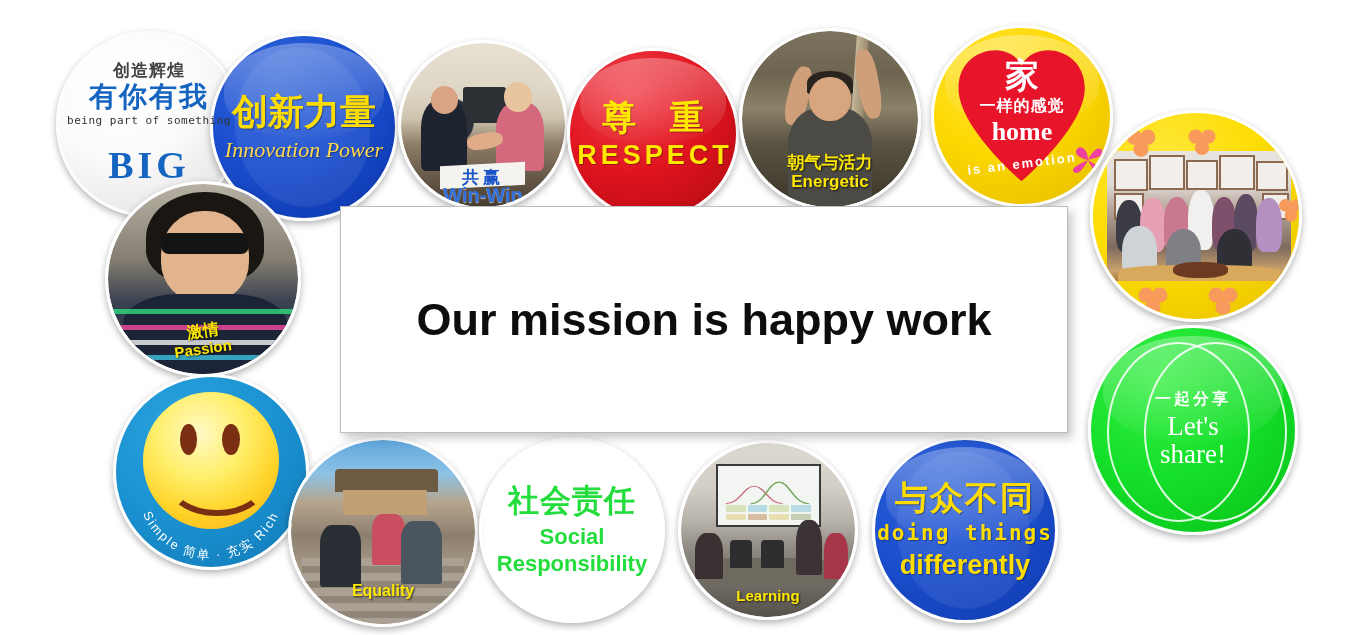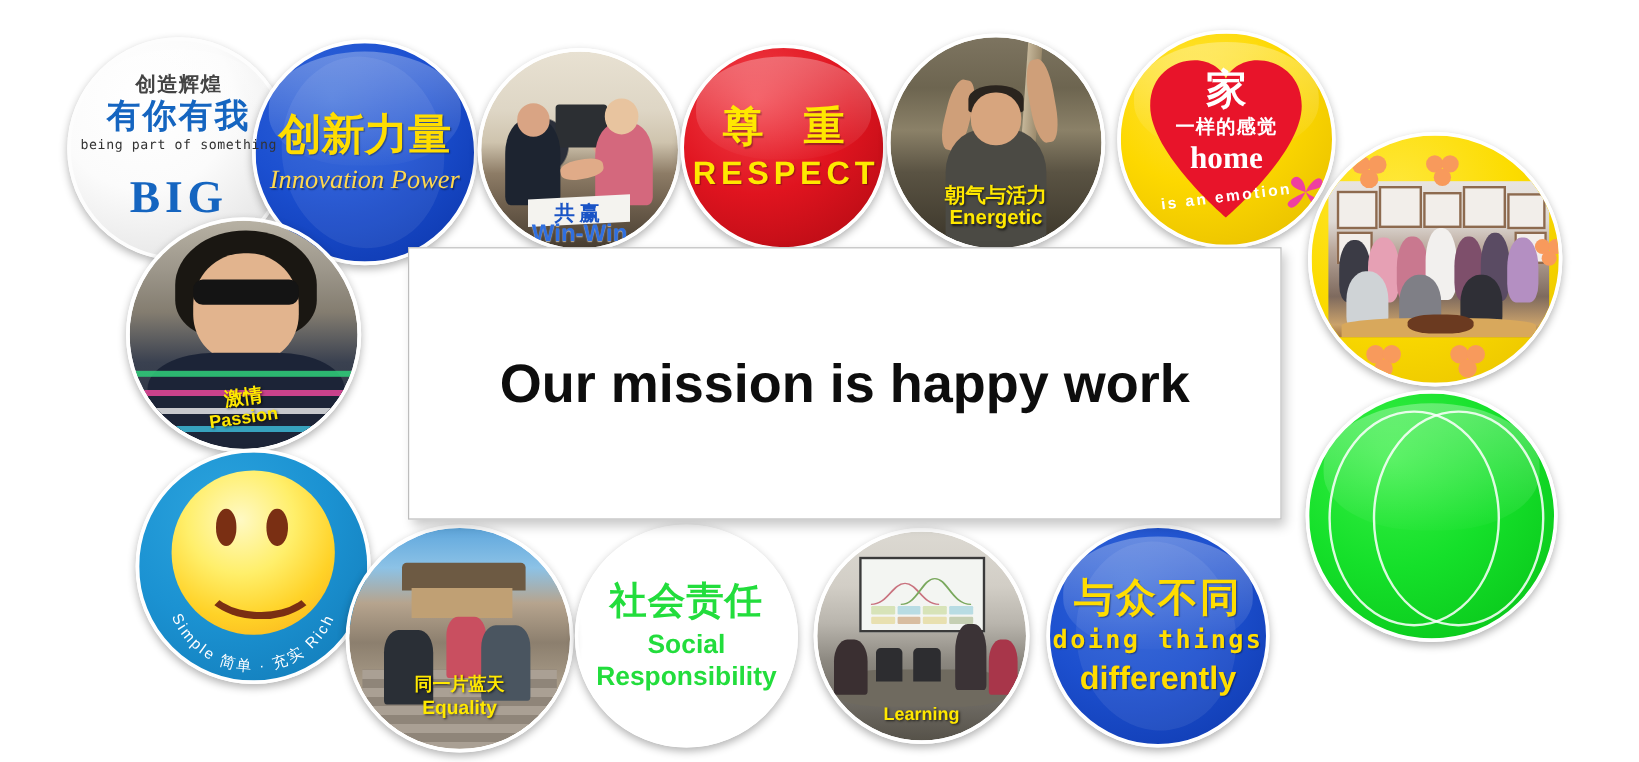--- a/index.html
+++ b/index.html
@@ -93,21 +93,21 @@
   #c-win .p-manh{position:absolute;left:18%;top:26%;width:17%;height:17%;background:#d9a484;border-radius:50%;}
   #c-win .p-woman{position:absolute;left:58%;top:36%;width:29%;height:42%;background:#d4687d;border-radius:40% 40% 10% 10%;}
   #c-win .p-womanh{position:absolute;left:63%;top:24%;width:17%;height:18%;background:#e8c49f;border-radius:50%;}
   #c-win .p-hands{position:absolute;left:40%;top:55%;width:22%;height:10%;background:#e0ab88;border-radius:40%;transform:rotate(-10deg);}
   #c-win .p-card{position:absolute;left:24%;top:74%;width:52%;height:14%;background:#f4f3ef;transform:skewY(-3deg);}
   #c-win .ln1{position:absolute;left:0;right:0;top:75%;font-size:17px;color:#1a54c6;font-weight:700;letter-spacing:4px;z-index:5;text-align:center;}
   #c-win .ln2{position:absolute;left:0;right:0;top:86%;font-size:20px;color:#2f6fe0;font-weight:700;z-index:5;text-align:center;text-shadow:0 1px 1px rgba(255,255,255,.6);}
 
   
   #c-resp{
-    left:567px; top:37px; width:172px; height:172px;
+    left:567px; top:48px; width:172px; height:172px;
     background:radial-gradient(circle at 36% 26%, #f2414a 0%, #e0141f 48%, #ae0a12 100%);
   }
   #c-resp .ln1{font-size:34px;color:#ffe800;font-weight:800;letter-spacing:12px;text-indent:12px;text-shadow:1px 1px 1px rgba(0,0,0,.3);}
   #c-resp .ln2{font-size:27px;color:#ffe800;font-weight:700;letter-spacing:4px;margin-top:4px;text-indent:4px;text-shadow:1px 1px 1px rgba(0,0,0,.3);}
 
   
   #c-ener{left:739px; top:28px; width:182px; height:182px;}
   #c-ener .ph{
     position:absolute;inset:0;
     background:linear-gradient(180deg,#7d7460 0%,#6d6550 24%,#8b8168 44%,#5a5343 64%,#4a4436 82%,#3a3529 100%);
@@ -429,20 +429,25 @@
               <circle cx="20" cy="26" r="9"></circle>
             </g>
           </svg>
       </div>
     </div>
   </div>
 
   <div class="bubble gloss" id="c-share">
     <div class="ring r1"></div>
     <div class="ring r2"></div>
+    <div class="txtwrap">
+      <div class="ln1">一起分享</div>
+      <div class="ln2">Let's</div>
+      <div class="ln3">share!</div>
+    </div>
   </div>
 
   <div class="bubble" id="c-pass">
     <div class="bubble-inner">
       <div class="ph"></div>
       <div class="p-hair"></div>
       <div class="p-face"></div>
       <div class="p-glass"></div>
       <div class="p-sweater"></div>
       <div class="st" style="top:66%;background:linear-gradient(90deg,#2fd07a,#2fd07a);opacity:.85;"></div>
@@ -471,21 +476,20 @@
   <div class="bubble" id="c-eq">
     <div class="bubble-inner">
       <div class="ph"></div>
       <div class="p-roof"></div>
       <div class="p-wall"></div>
       <div class="p-step"></div>
       <div class="p-k1"></div>
       <div class="p-k2"></div>
       <div class="p-k3"></div>
     </div>
-    <div class="ln1">同一片蓝天</div>
     <div class="ln2">Equality</div>
   </div>
 
   <div class="bubble gloss" id="c-soc">
     <div class="txtwrap">
       <div class="ln1">社会责任</div>
       <div class="ln2">Social</div>
       <div class="ln3">Responsibility</div>
     </div>
   </div>

